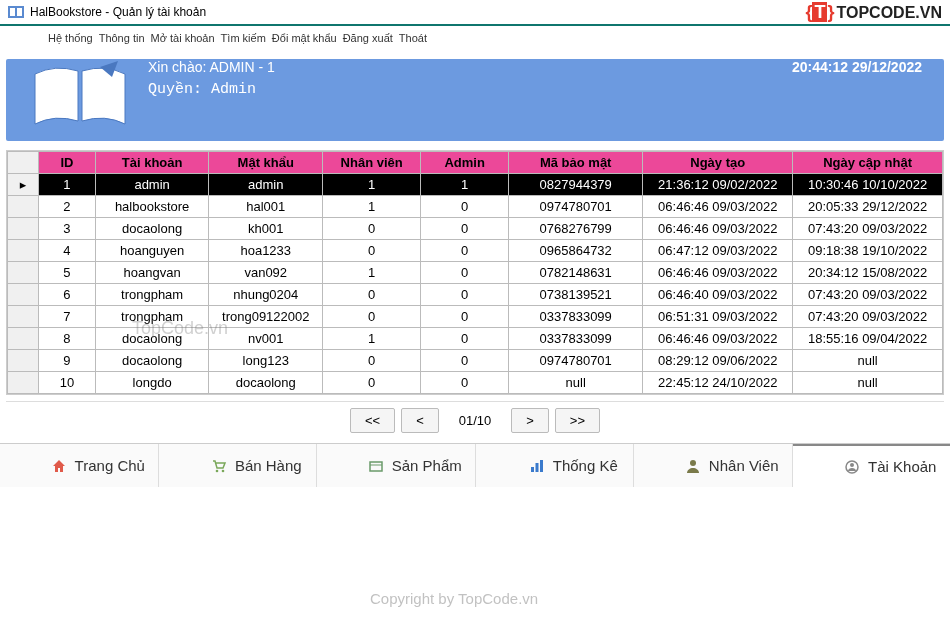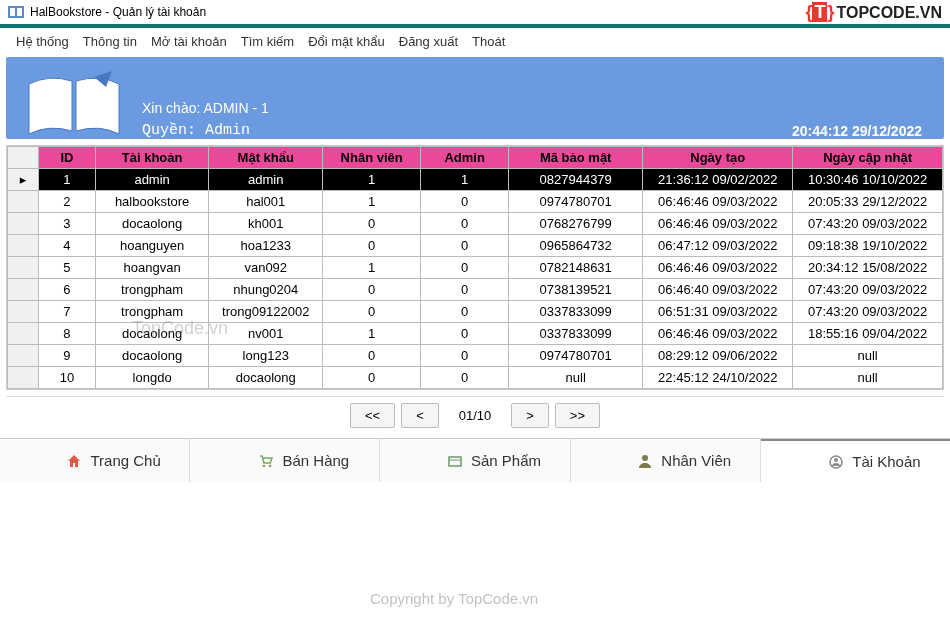--- a/index.html
+++ b/index.html
@@ -1,27 +1,27 @@
 <!DOCTYPE html>
 <html><head>
 <meta charset="utf-8">
 <style>
 * { box-sizing: border-box; margin: 0; padding: 0; }
 body { font-family: "Segoe UI", Tahoma, sans-serif; font-size: 13px; background: #fff; width: 950px; height: 621px; overflow: hidden; position: relative; }
 
-.titlebar { display: flex; align-items: center; padding: 4px 8px; background: #fff; border-bottom: 4px solid #0f766e; }
+.titlebar { display: flex; align-items: center; padding: 4px 8px; background: #fff; border-bottom: 2px solid #0f766e; }
 .titlebar-icon { width: 16px; height: 16px; margin-right: 6px; }
 .titlebar-text { font-size: 12px; color: #000; }
 .topcode-logo { position: absolute; top: 2px; right: 8px; font-weight: bold; font-size: 16px; color: #222; display: flex; align-items: center; }
 .topcode-logo .bracket { color: #e63a2e; font-size: 18px; margin-right: 2px; }
 
-.menubar { display: flex; gap: 14px; padding: 6px 16px; font-size: 13px; color: #333; background: #fff; }
+.menubar { display: flex; gap: 6px; padding: 6px 16px; font-size: 11px; color: #333; background: #fff; margin-left: 32px; }
 .menubar-item { cursor: pointer; }
 
-.banner { display: flex; align-items: flex-end; background: #6c9ae0; color: #fff; height: 82px; margin: 2px 6px; border-radius: 2px; position: relative; padding: 0 18px; }
+.banner { display: flex; align-items: flex-start; background: #6c9ae0; color: #fff; height: 82px; margin: 9px 6px; border-radius: 2px; position: relative; padding: 0 24px; }
 .banner-icon { width: 100px; height: 70px; margin-right: 18px; }
 .banner-text { display: flex; flex-direction: column; gap: 6px; font-size: 14px; }
 .banner-greeting { font-weight: 500; }
 .banner-role { font-size: 15px; font-family: Liberation Mono, monospace; }
 .banner-datetime { position: absolute; right: 22px; font-weight: bold; font-size: 14px; }
 
 .grid-wrap { margin: 6px; border: 1px solid #ccc; overflow: auto; }
 table { border-collapse: collapse; width: 100%; table-layout: fixed; }
 th, td { border: 1px solid #bbb; padding: 3px 6px; font-size: 13px; text-align: center; height: 22px; overflow: hidden; white-space: nowrap; text-overflow: ellipsis; }
 th { background: #ec4899; font-weight: bold; }
@@ -250,20 +250,28 @@
     </div>
     <div class="tab">
       <span class="tab-icon"><svg viewBox="0 0 16 16" width="16" height="16">
           <rect x="2" y="4" width="12" height="9" fill="none" stroke="#6a9a6a" stroke-width="1.5"></rect>
           <path d="M2 7h12" stroke="#6a9a6a"></path>
         </svg></span>
       <span>Sản Phẩm</span>
     </div>
     <div class="tab">
       <span class="tab-icon"><svg viewBox="0 0 16 16" width="16" height="16">
+          <rect x="2" y="9" width="3" height="5" fill="#3a7acc"></rect>
+          <rect x="6.5" y="5" width="3" height="9" fill="#3a7acc"></rect>
+          <rect x="11" y="2" width="3" height="12" fill="#3a7acc"></rect>
+        </svg></span>
+      <span>Thống Kê</span>
+    </div>
+    <div class="tab">
+      <span class="tab-icon"><svg viewBox="0 0 16 16" width="16" height="16">
           <circle cx="8" cy="5" r="3" fill="#7a7a4a"></circle>
           <path d="M2 15c0-3 3-5 6-5s6 2 6 5z" fill="#7a7a4a"></path>
         </svg></span>
       <span>Nhân Viên</span>
     </div>
     <div class="tab active">
       <span class="tab-icon"><svg viewBox="0 0 16 16" width="16" height="16">
           <circle cx="8" cy="8" r="6" fill="none" stroke="#888" stroke-width="1.5"></circle>
           <circle cx="8" cy="6" r="2" fill="#888"></circle>
           <path d="M4 12c0-2 2-3 4-3s4 1 4 3" fill="#888"></path>

